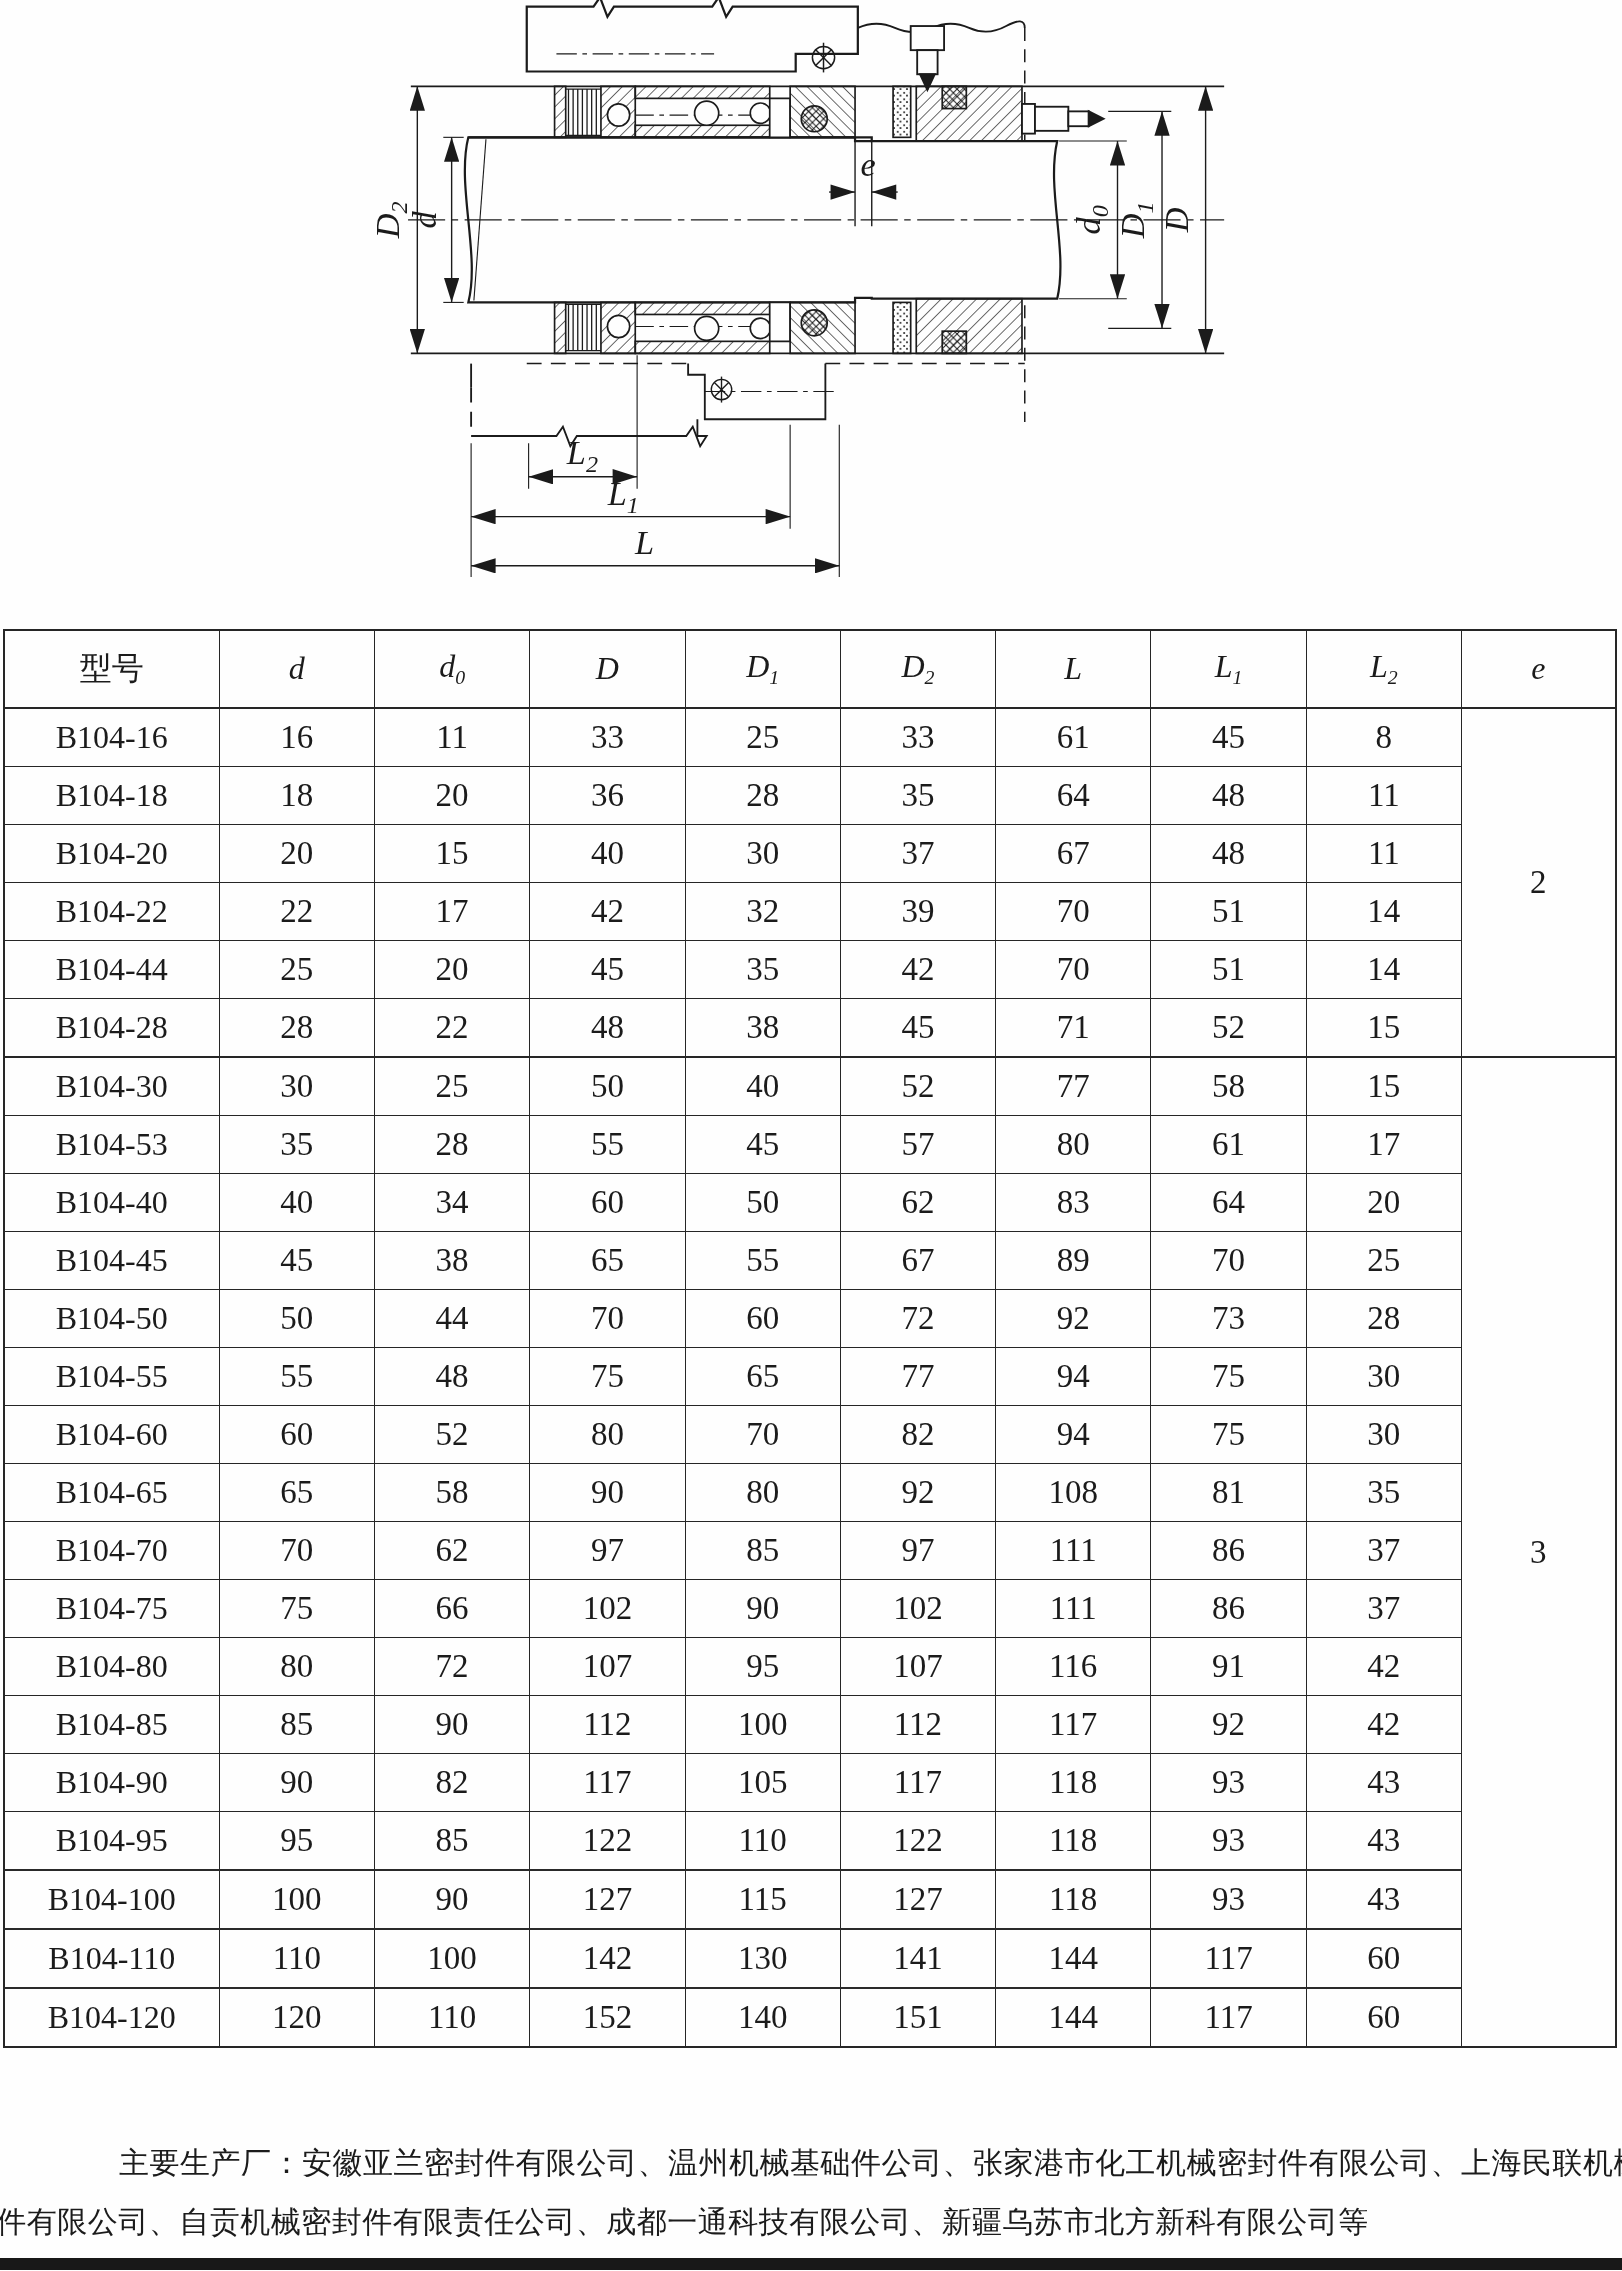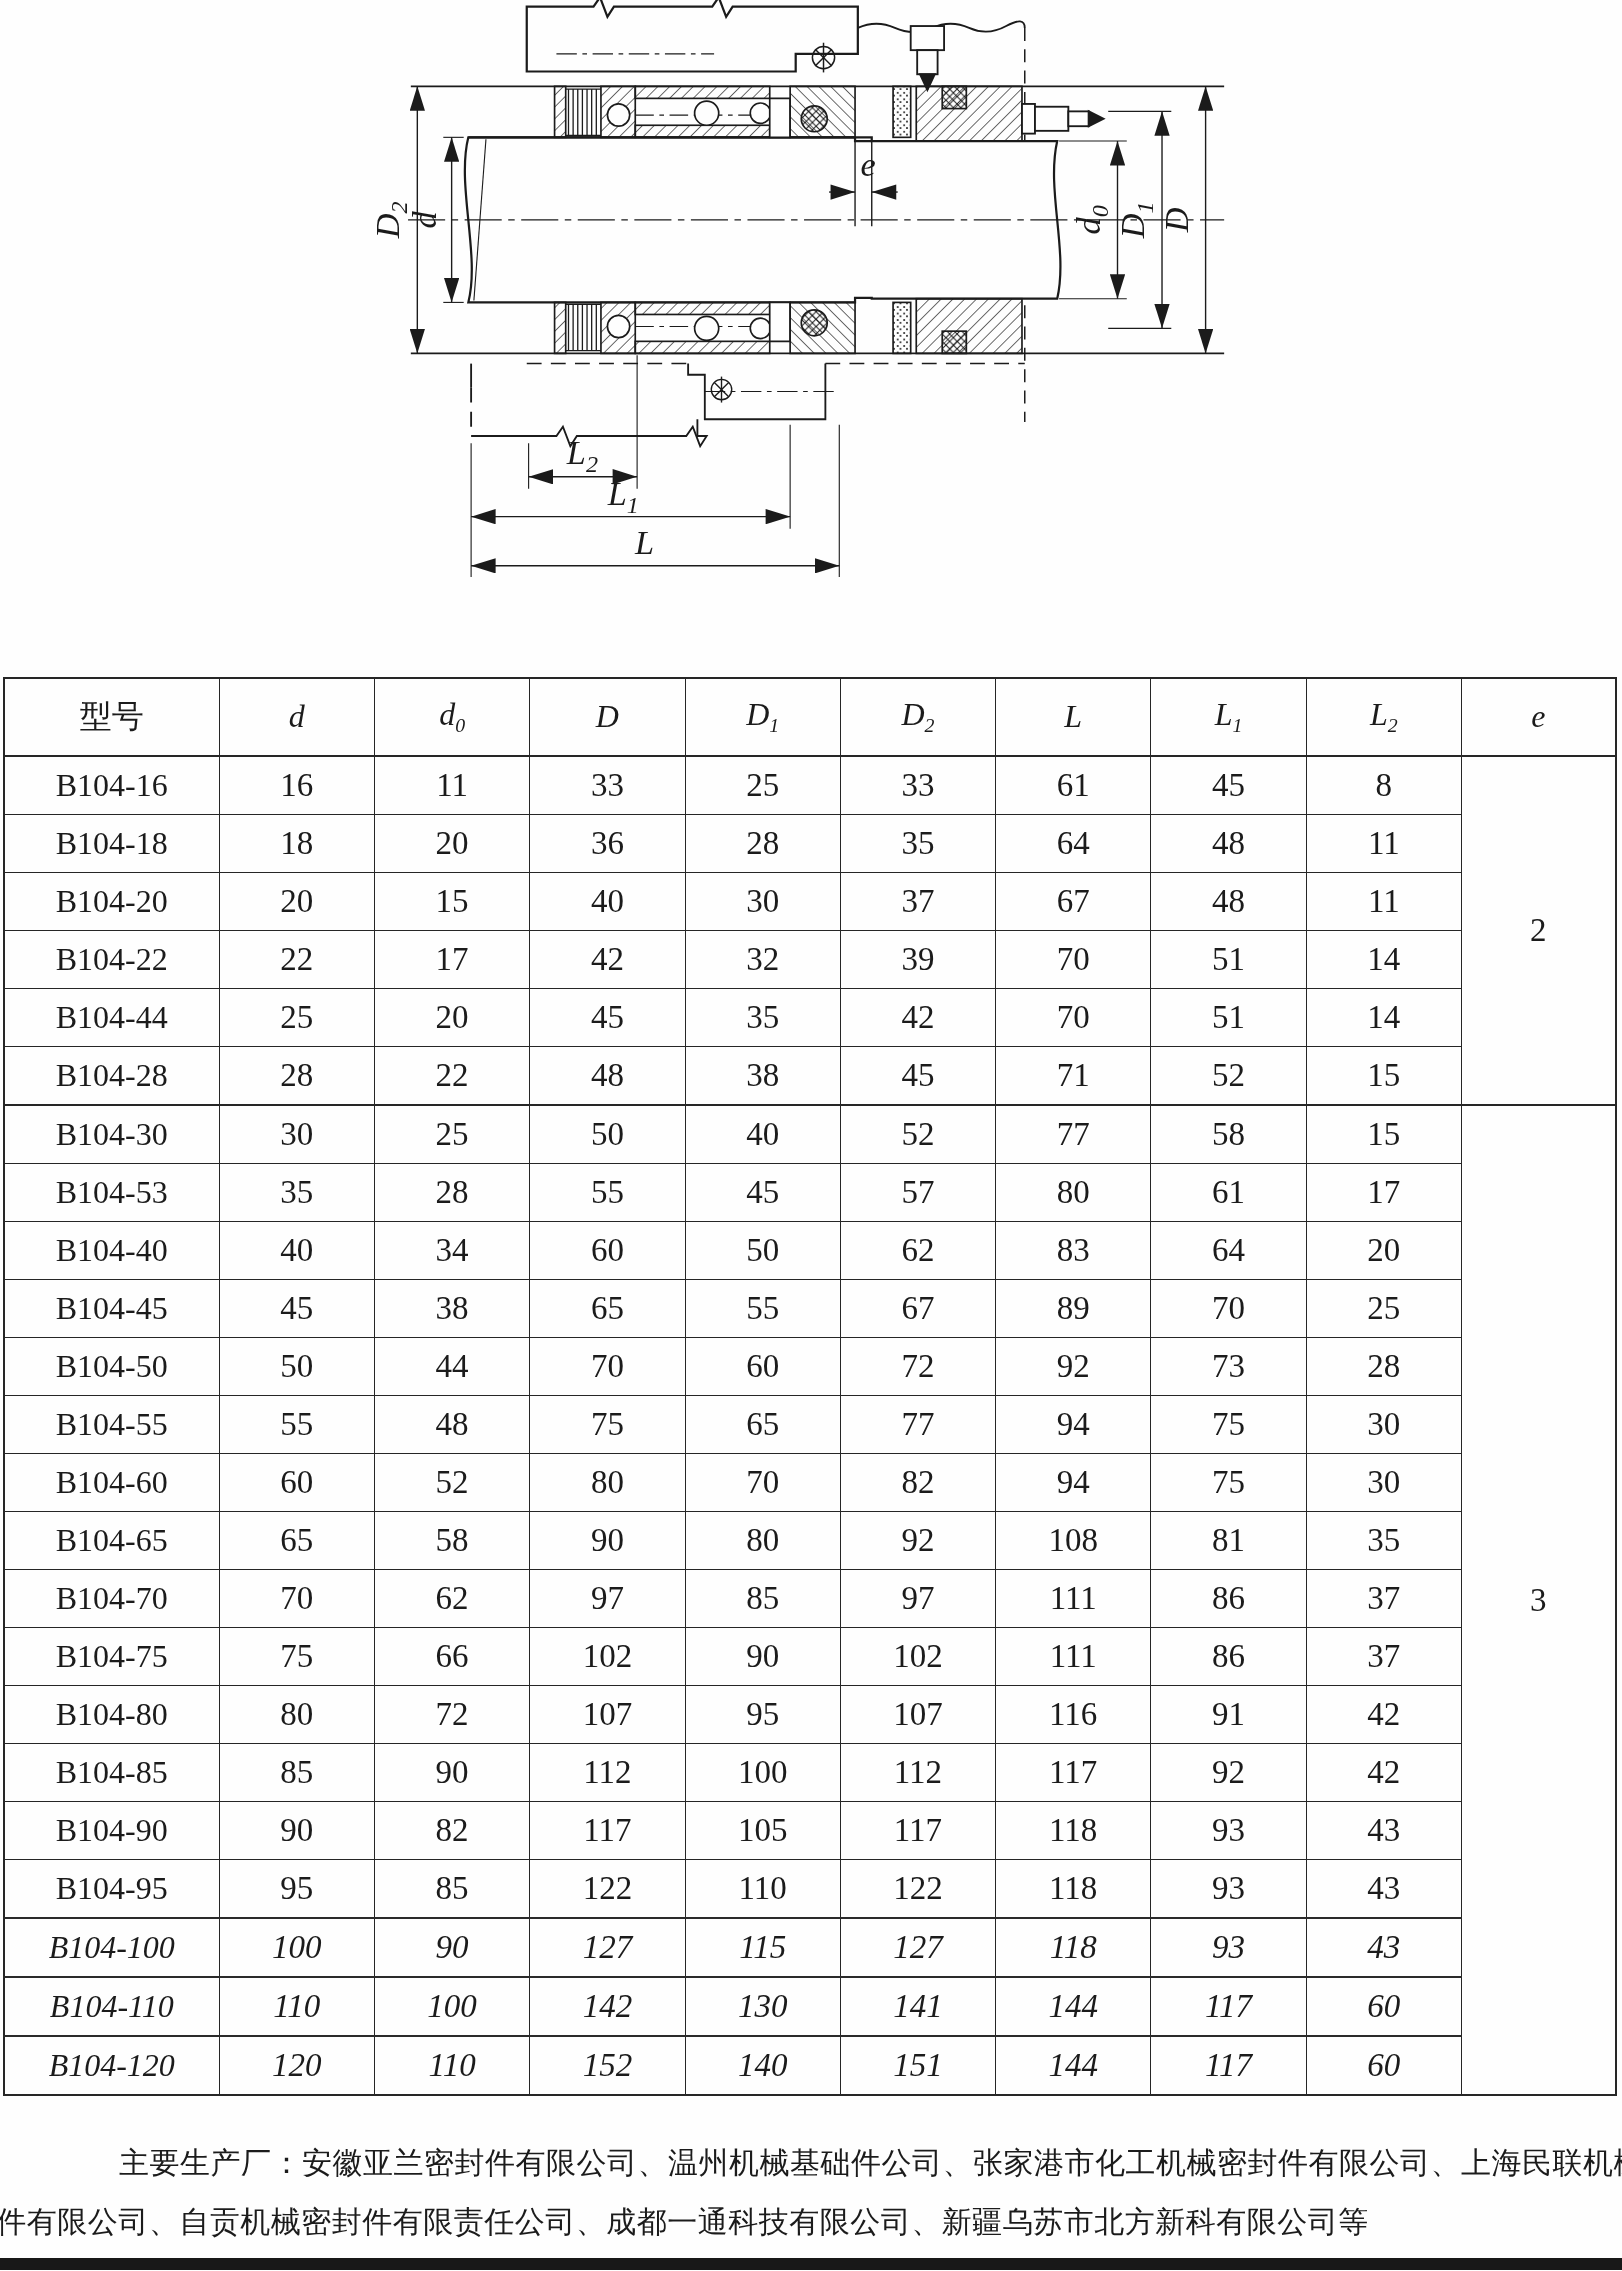--- a/index.html
+++ b/index.html
@@ -6,28 +6,28 @@
   #page{position:relative;width:1622px;height:2272px;background:#fefefe;
         font-family:"Liberation Serif","DejaVu Serif",serif;color:#1b1b1b;overflow:hidden;}
   
   #figure{position:absolute;left:0;top:0;width:1622px;height:628px;}
   
   .table-wrap{position:absolute;left:2.8px;top:629px;width:1614px;}
   table{border-collapse:collapse;table-layout:fixed;width:1614px;
         font-family:"Liberation Serif","DejaVu Serif",serif;}
   th,td{border:1.9px solid #262626;text-align:center;vertical-align:middle;
         font-size:33px;font-weight:normal;padding:0;line-height:1.1;}
-  table{border:2.8px solid #262626;margin-top:48px;}
+  table{border:2.8px solid #262626;}
   thead th{height:76px;border-bottom:2.8px solid #262626;font-size:32px;}
   tbody td{height:57px;}
   td.model{font-size:32px;}
   .dim{font-style:italic;}
   sub{font-size:0.62em;font-style:italic;}
   tr.group-start td{border-top:2.8px solid #262626;}
-  tr.heavy td{border-top:2.8px solid #2a2a2a;font-style:italic;}
+  tr.heavy td{border-top:2.8px solid #2a2a2a;}
   
   .footer{position:absolute;left:0;top:2133px;width:1622px;
           font-size:30px;line-height:59px;letter-spacing:0.5px;}
   .footer .l1{text-indent:119px;white-space:nowrap;}
   .footer .l2{margin-left:-3.7px;white-space:nowrap;}
   .bottom-bar{position:absolute;left:0;top:2258px;width:1622px;height:12px;background:#181818;}
 </style>
 </head>
 <body>
 

